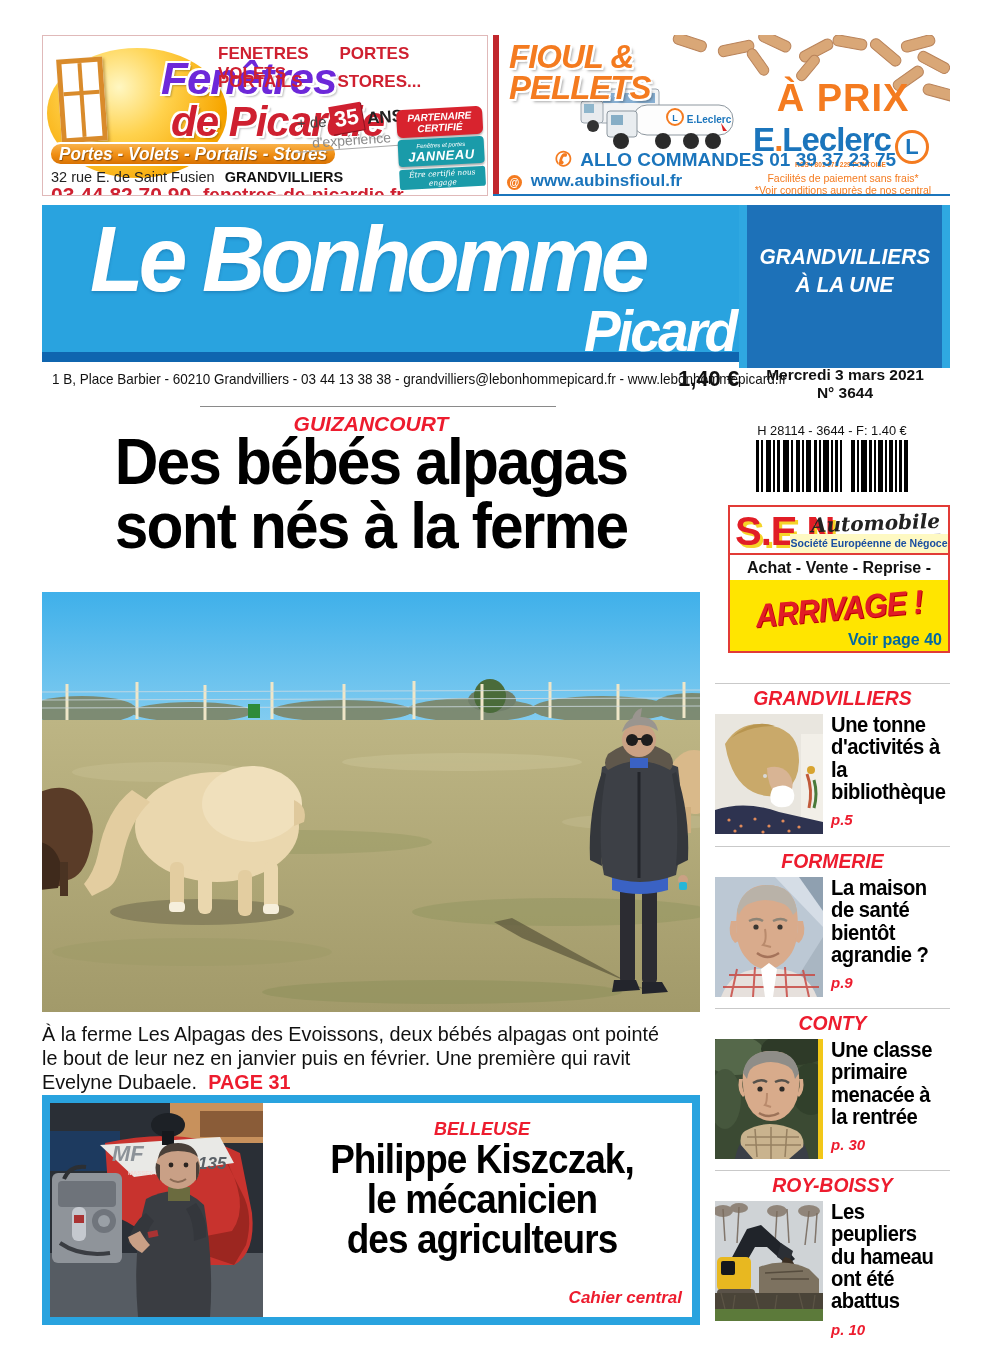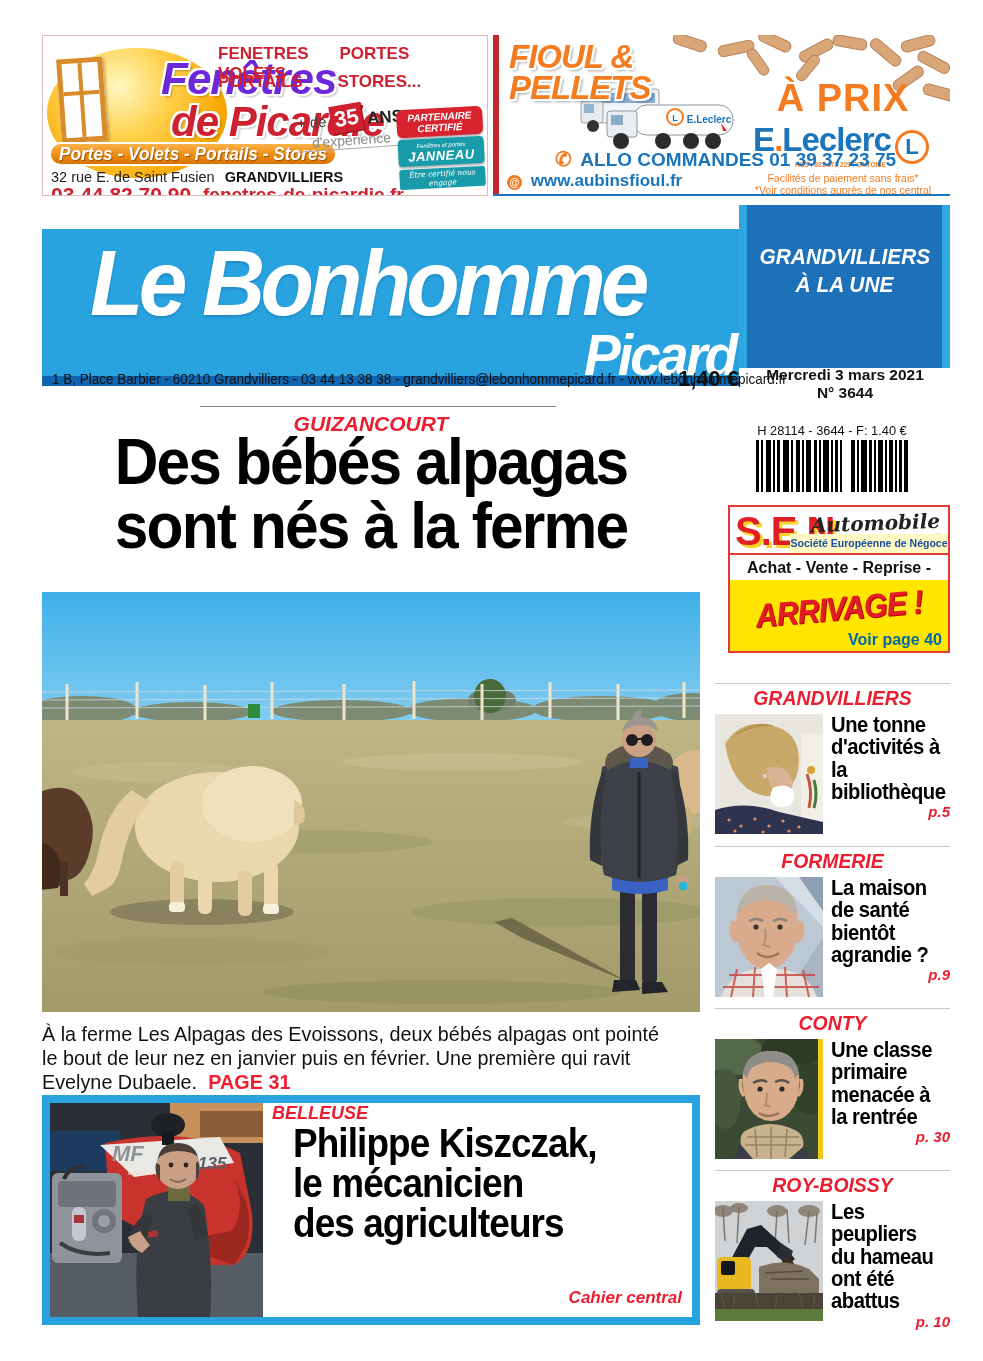--- a/index.html
+++ b/index.html
@@ -109,21 +109,21 @@
   .aubins .globe-ic{
     display:inline-block; width:15px; height:15px; border-radius:50%; background:#f47b20;
     color:#fff; font-size:10px; line-height:15px; text-align:center; margin-right:4px; font-weight:900;
   }
   .fioul-notes { position:absolute; left:250px; top:137px; width:200px; text-align:center;
     color:#f47b20; font-weight:400; font-size:10.5px; line-height:1.15; z-index:4;}
 
   
   #masthead { left:42px; top:205px; width:908px; height:163px; }
   .mast-main {
-    position:absolute; left:0; top:0; width:697px; height:157px; background:#29a3df; overflow:hidden;margin-top:24px;
+    position:absolute; left:0; top:0; width:697px; height:157px; background:#29a3df; overflow:hidden;
   }
   .mast-main .dark-strip { position:absolute; left:0; bottom:0; width:100%; height:10px; background:#0f65af; }
   .mast-title1 {
     position:absolute; left:48px; top:2px; color:#fff; font-size:92px; font-weight:900; font-style:italic;
     letter-spacing:-5px; transform:scaleX(.95); transform-origin:left; white-space:nowrap;
     text-shadow:0 2px 3px rgba(0,60,110,.25);
   }
   .mast-title2 {
     position:absolute; right:4px; top:92px; color:#fff; font-size:58px; font-weight:900; font-style:italic;
     letter-spacing:-3px; transform:scaleX(.95); transform-origin:right;
@@ -148,21 +148,21 @@
     font-weight:900; font-size:65px; line-height:.98; letter-spacing:-2px;
     transform:scaleX(.93); transform-origin:center; white-space:nowrap; }
   #main-photo { left:42px; top:592px; width:658px; height:420px; }
   #caption { left:42px; top:1022px; width:660px; font-size:20.5px; line-height:1.17; color:#111;
     transform:scaleX(.965); transform-origin:left; font-weight:500; }
   #caption .page-ref { color:#ed1c2e; font-weight:900; margin-left:6px; }
 
   
   #bottom-box { left:42px; top:1095px; width:658px; height:230px; border:8px solid #29a3df; background:#fff; }
   #bottom-photo { position:absolute; left:0; top:0; width:213px; height:214px; }
-  .bottom-text { position:absolute; left:222px; top:0; width:420px; }
+  .bottom-text { position:absolute; left:222px; top:16px; width:420px; text-align:center; }
   .bottom-kicker { color:#ed1c2e; font-weight:900; font-style:italic; font-size:18px; }
   .bottom-headline { color:#000; font-weight:900; font-size:41px; line-height:.97; letter-spacing:-1px;
     transform:scaleX(.9); transform-origin:center; white-space:nowrap; }
   .bottom-ref { position:absolute; right:10px; top:185px; color:#ed1c2e; font-weight:900;
     font-style:italic; font-size:17px; }
 
   
   #barcode-block { left:722px; top:423px; width:220px; text-align:center; }
   .barcode-label { font-size:13.5px; color:#111; transform:scaleX(.95); transform-origin:center; }
   #sen-ad { left:728px; top:505px; width:222px; height:160px; }
@@ -182,21 +182,21 @@
   .sen-page { position:absolute; right:6px; bottom:2px; color:#0369a1; font-weight:700; font-size:16px; }
 
   .side-item { left:715px; width:235px; border-top:1px solid #c9c9c9; padding-top:3px; }
   .side-label { text-align:center; color:#ed1c2e; font-weight:900; font-style:italic; font-size:20px;
     transform:scaleX(.97); }
   .side-row { margin-top:4px; display:flex; }
   .side-photo { flex:0 0 108px; width:108px; height:120px; }
   .side-body { margin-left:8px; width:119px; }
   .side-title { color:#000; font-weight:900; font-size:21.5px; line-height:1.04; letter-spacing:-.5px;
     transform:scaleX(.94); transform-origin:left; }
-  .side-page { margin-top:0; color:#ed1c2e; font-weight:900; font-style:italic; font-size:15px;text-align:right; }
+  .side-page { margin-top:8px; color:#ed1c2e; font-weight:900; font-style:italic; font-size:15px; }
   #item-0 { top:683px; } #item-1 { top:846px; } #item-2 { top:1008px; } #item-3 { top:1170px; }
 </style>
 </head>
 <body>
 
 <div id="page">
 
   <div id="ad-left" class="abs">
     <div class="ball"></div>
     <div class="window-graphic"></div>

